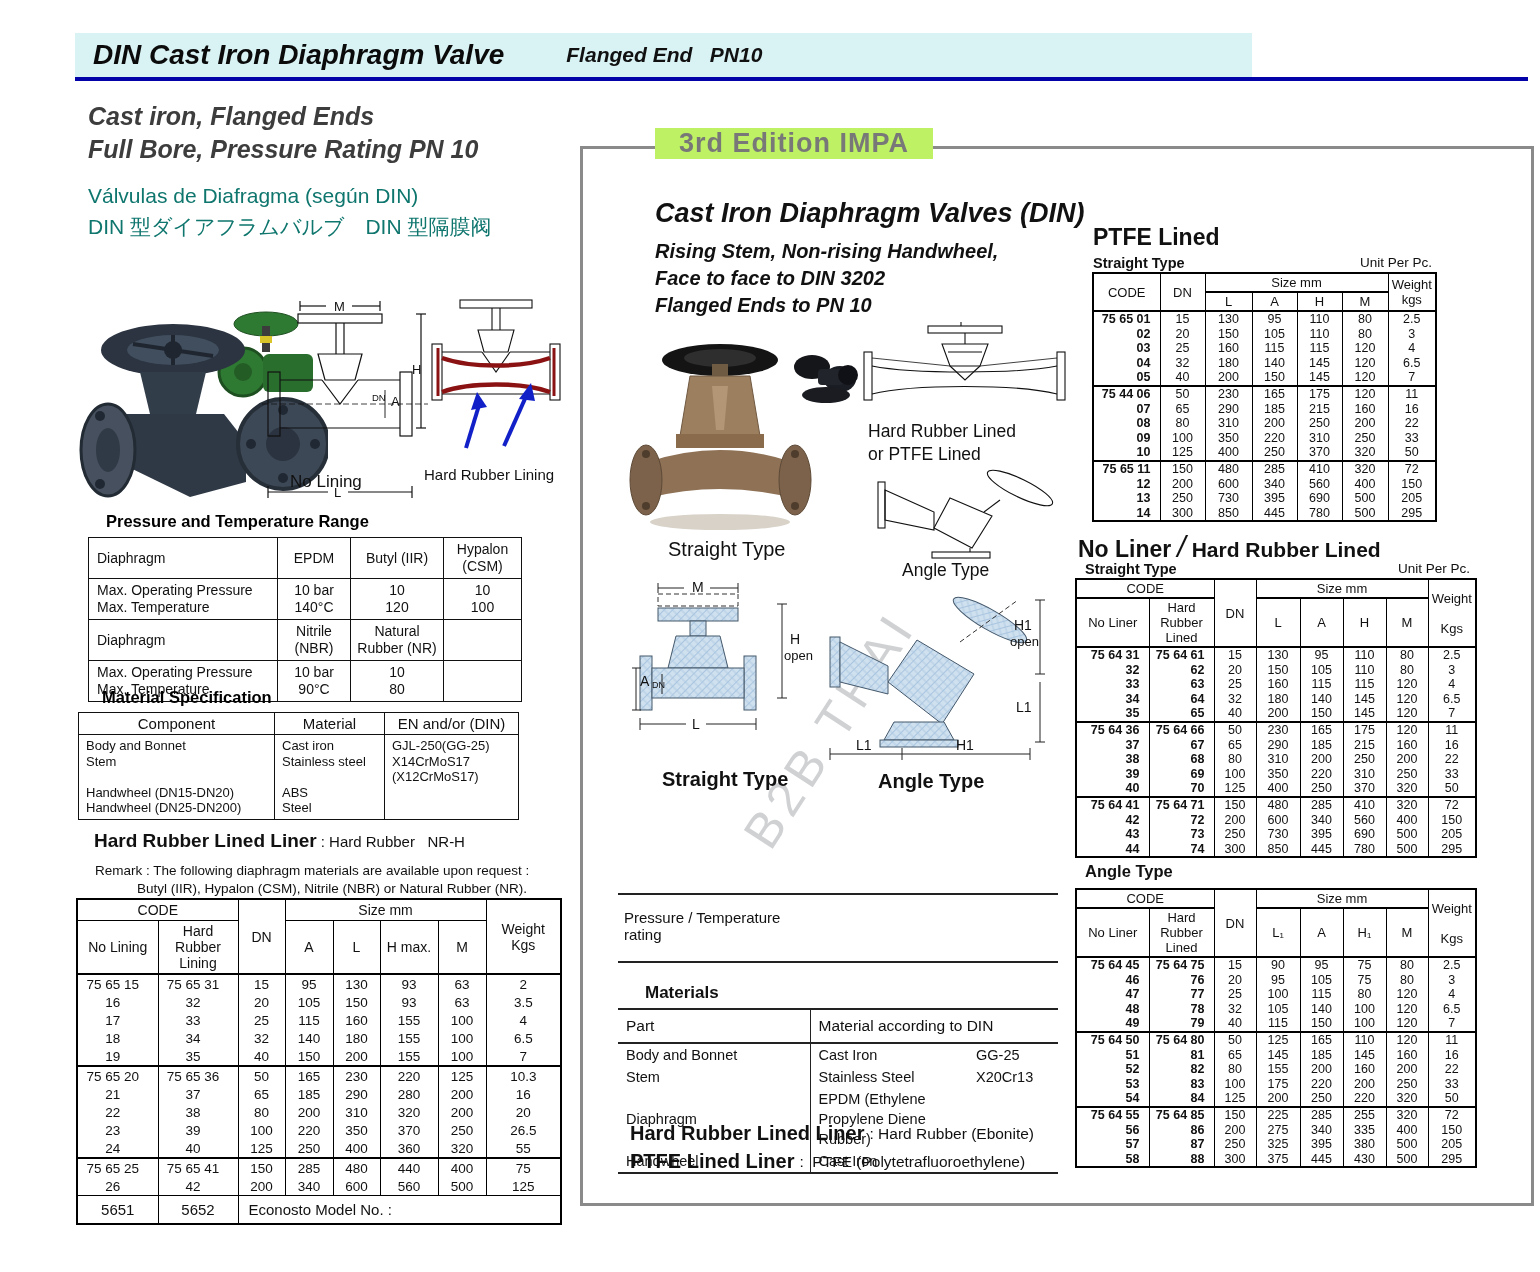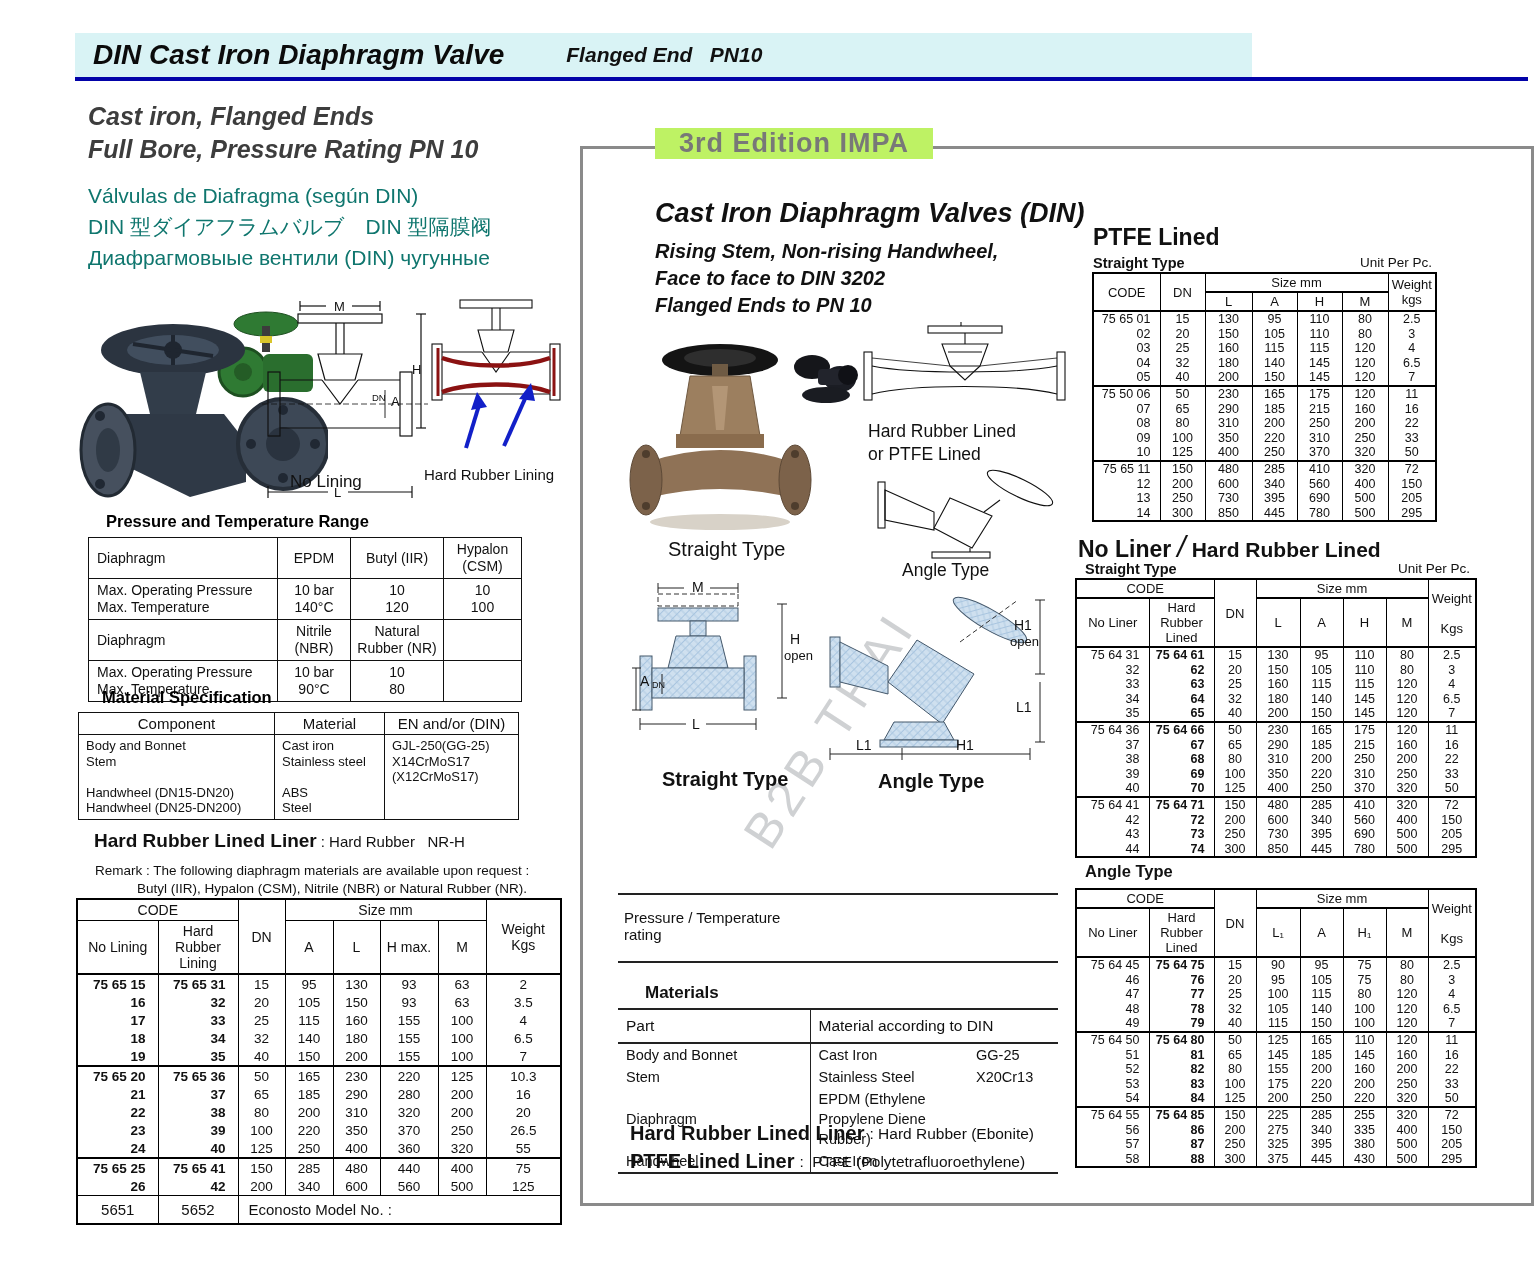--- a/index.html
+++ b/index.html
@@ -30,21 +30,21 @@
   .liner-title{font-size:19px;font-weight:700;}
   .liner-val{font-size:15px;margin-left:4px;white-space:pre;}
   .remark{position:absolute;left:95px;top:862px;font-size:13.5px;line-height:18px;}
   .remark .l2{padding-left:42px;}
   
   .code-tbl{position:absolute;left:76px;top:898px;width:484px;font-size:13.5px;}
   .code-tbl th{border:1.5px solid #000;font-weight:400;font-size:14px;line-height:16px;padding:2px;}
   .code-tbl td{border-left:1px solid #000;border-right:1px solid #000;text-align:center;
                padding:0.5px 2px;line-height:17px;}
   .grouped tr.gstart td{border-top:2px solid #000;}
-  .code-tbl td:nth-child(1),.code-tbl td:nth-child(2){font-weight:700;text-align:right;padding-right:12px;}
+  .code-tbl td:nth-child(1),.code-tbl td:nth-child(2){font-weight:400;text-align:center;padding-right:12px;}
   .code-tbl tfoot td{border:1.5px solid #000;font-size:15px;padding:5px 2px;}
   .code-tbl tfoot td:last-child{text-align:left;padding-left:10px;}
   .code-tbl{border:2px solid #000;}
   
   .mid-box{position:absolute;left:580px;top:146px;width:948px;height:1054px;border:3px solid #8a8a8a;}
   .edition-badge{position:absolute;left:655px;top:128px;background:#bef264;padding:0 24px;
                  font-size:27px;font-weight:700;color:#787878;letter-spacing:1px;}
   .mid-headline{position:absolute;left:655px;top:198px;font-size:27px;font-weight:700;font-style:italic;}
   .mid-subs{position:absolute;left:655px;top:238px;font-size:20px;font-weight:700;font-style:italic;line-height:27px;}
   .photo-label{position:absolute;font-size:20px;color:#111;}
@@ -72,21 +72,21 @@
   .mid-liner-title{font-size:20px;font-weight:700;}
   .mid-liner-val{font-size:15.5px;margin-left:5px;white-space:pre;}
   
   .r-title{position:absolute;font-weight:700;font-size:23px;}
   .r-type{position:absolute;font-weight:700;font-size:14.5px;}
   .r-unit{position:absolute;font-size:13.5px;}
   .r-tbl th{border:1px solid #000;border-top:2px solid #000;font-weight:400;font-size:13px;line-height:15px;padding:1px;}
   .r-tbl td{border-left:1px solid #000;border-right:1px solid #000;text-align:center;font-size:12.5px;
             line-height:14.6px;padding:0 1px;}
   .r-tbl{border:2px solid #000;}
-  .r-tbl td:first-child{font-weight:400;text-align:right;padding-right:9px;margin-left:43px;}
+  .r-tbl td:first-child{font-weight:700;text-align:right;padding-right:9px;margin-left:43px;}
   .dual td:nth-child(2){font-weight:700;text-align:right;padding-right:9px;}
   .ptfe-tbl{position:absolute;left:1092px;top:272px;width:343px;}
   .nl-tbl{position:absolute;left:1075px;top:578px;width:400px;}
   .an-tbl{position:absolute;left:1075px;top:888px;width:400px;}
   .nl-head{position:absolute;left:1078px;top:530px;display:flex;align-items:baseline;}
   .nl-head .slash{font-size:30px;font-weight:400;margin:0 6px;font-style:italic;}
   .svg-abs{position:absolute;}
   svg text{font-family:"Liberation Sans","DejaVu Sans",sans-serif;fill:#111;}
 </style>
 </head>
@@ -100,21 +100,20 @@
   </div>
   <div class="header-underline"></div>
 
   <div class="headline">
     <div>Cast iron, Flanged Ends</div>
     <div>Full Bore, Pressure Rating PN 10</div>
   </div>
   <div class="langs">
     <div>Válvulas de Diafragma (según DIN)</div>
     <div>DIN 型ダイアフラムバルブ　DIN 型隔膜阀</div>
-    <div>Диафрагмовыые вентили (DIN) чугунные</div>
   </div>
 
   <svg class="svg-abs" style="left:78px;top:292px;" width="250" height="220" viewBox="0 0 250 220">
     <ellipse cx="188" cy="32" rx="32" ry="12" fill="#2f7a33" stroke="#1d4f20"></ellipse>
     <rect x="184" y="34" width="8" height="26" fill="#3c3c3c"></rect>
     <rect x="182" y="44" width="12" height="7" fill="#d9c52a"></rect>
     <circle cx="165" cy="80" r="24" fill="#2f7a33" stroke="#1d4f20" stroke-width="3"></circle>
     <circle cx="165" cy="80" r="9" fill="#245c26"></circle>
     <rect x="185" y="62" width="50" height="38" rx="6" fill="#2a6e2e"></rect>
     <ellipse cx="95" cy="58" rx="72" ry="26" fill="#2b3440"></ellipse>
@@ -710,21 +709,21 @@
         <tr>
           <td>05</td>
           <td>40</td>
           <td>200</td>
           <td>150</td>
           <td>145</td>
           <td>120</td>
           <td>7</td>
         </tr>
         <tr class="gstart">
-          <td>75 50 06</td>
+          <td>75 44 06</td>
           <td>50</td>
           <td>230</td>
           <td>165</td>
           <td>175</td>
           <td>120</td>
           <td>11</td>
         </tr>
         <tr>
           <td>07</td>
           <td>65</td>

